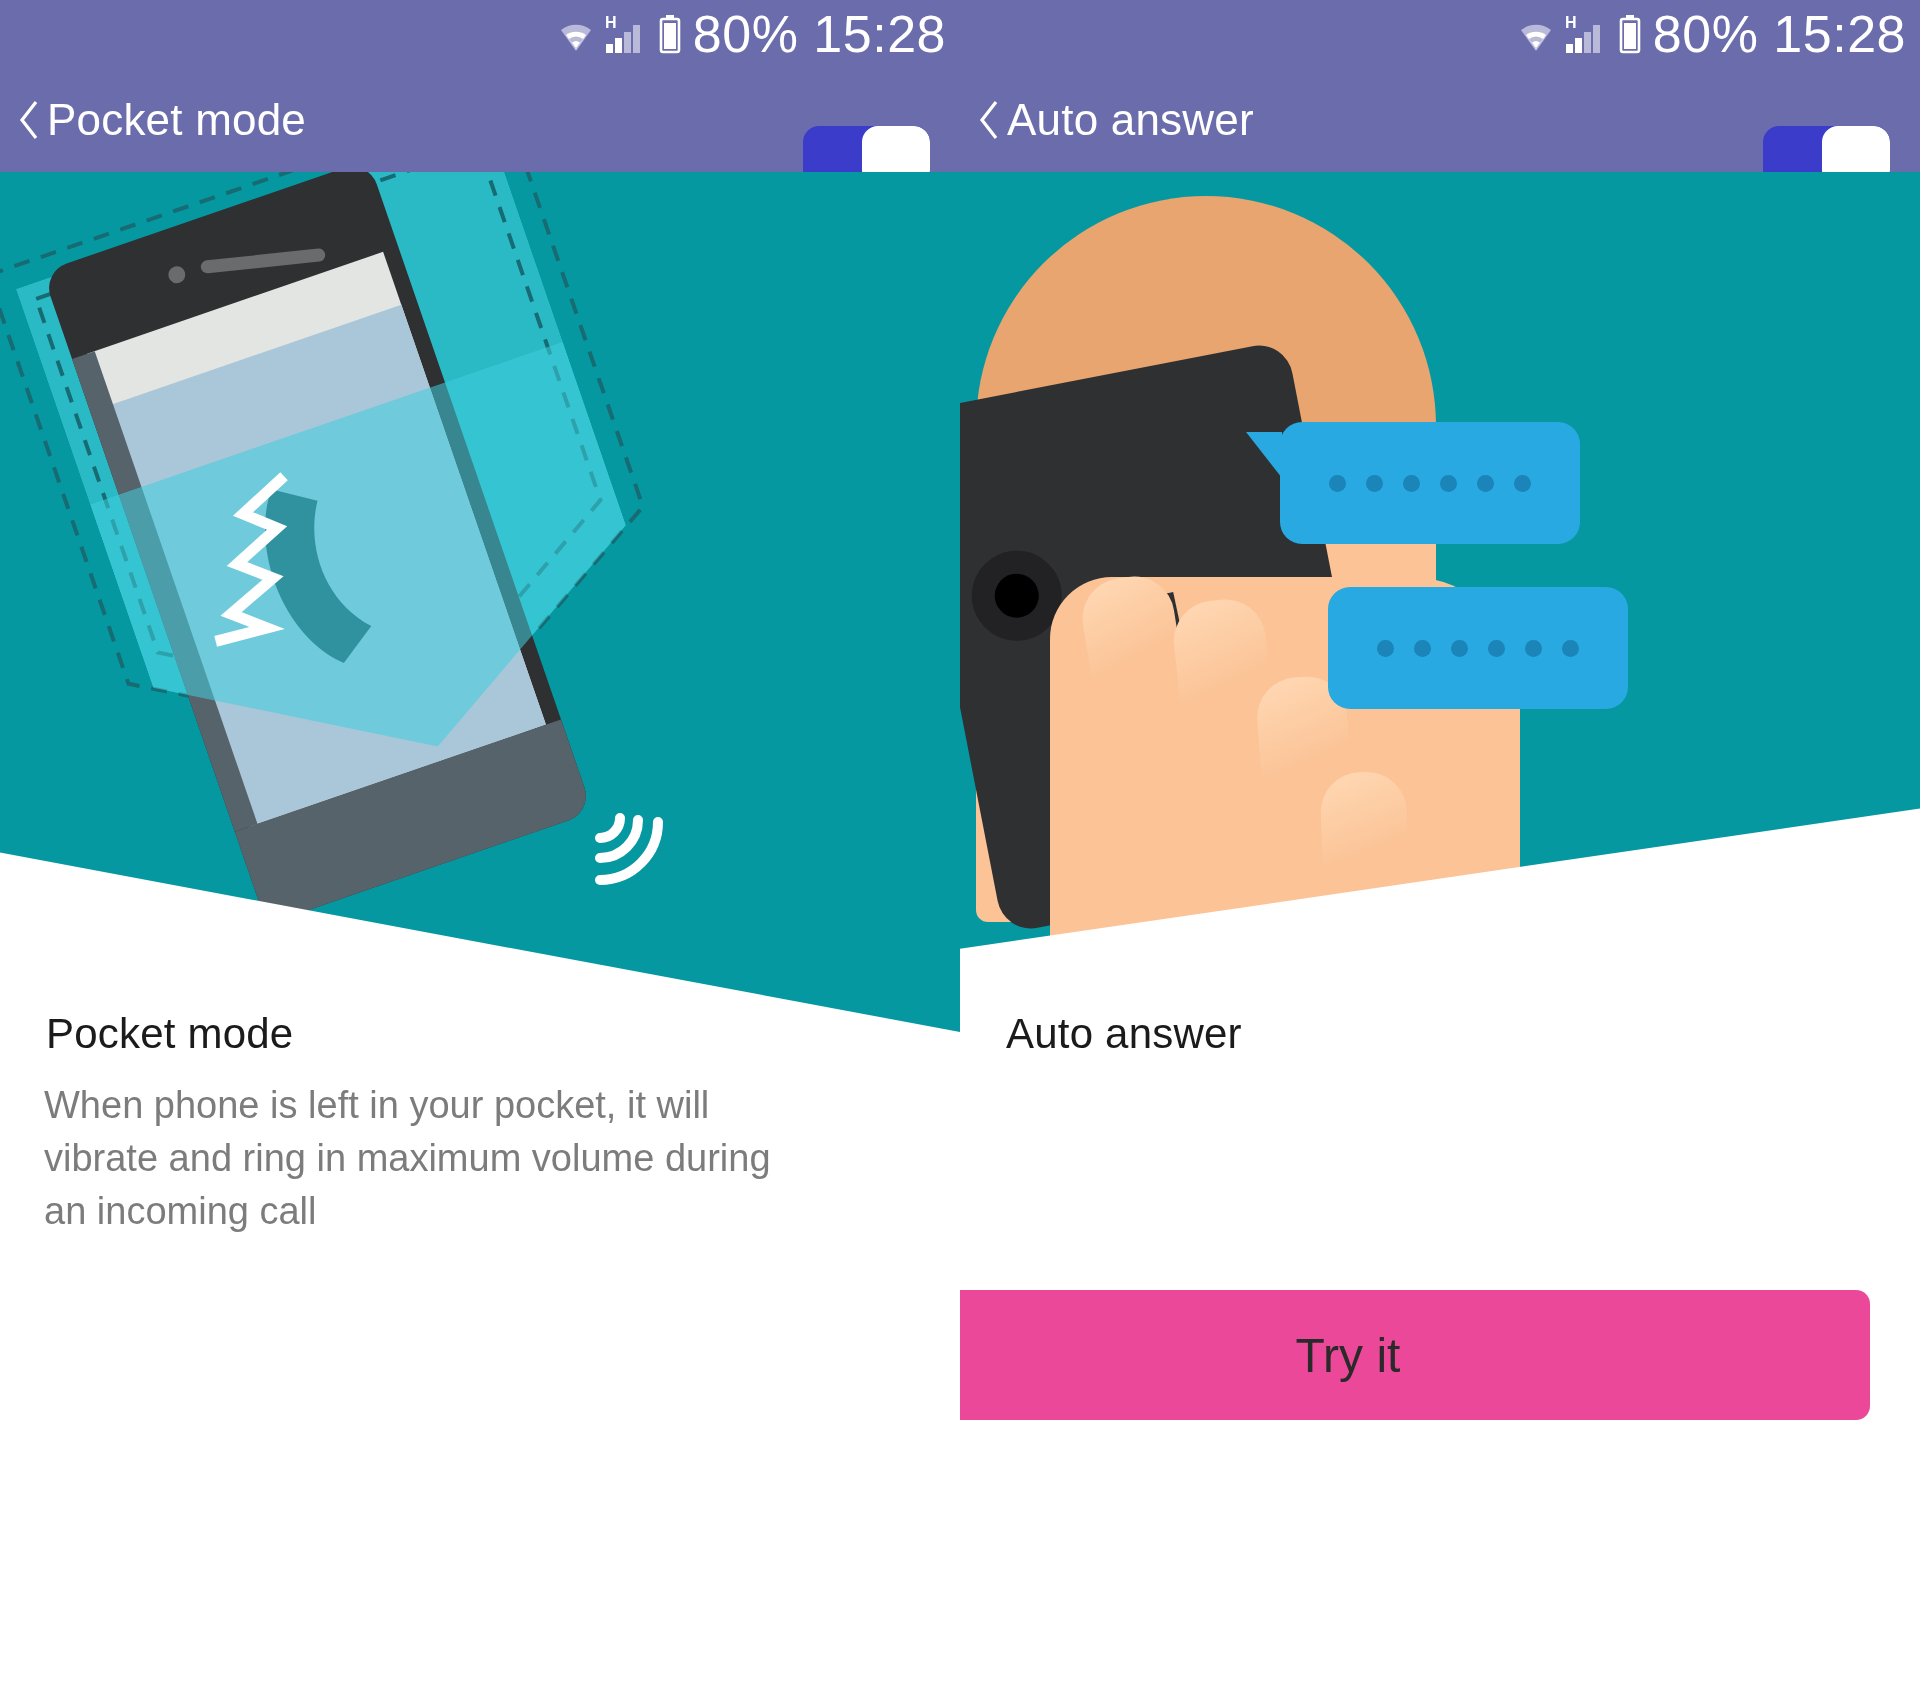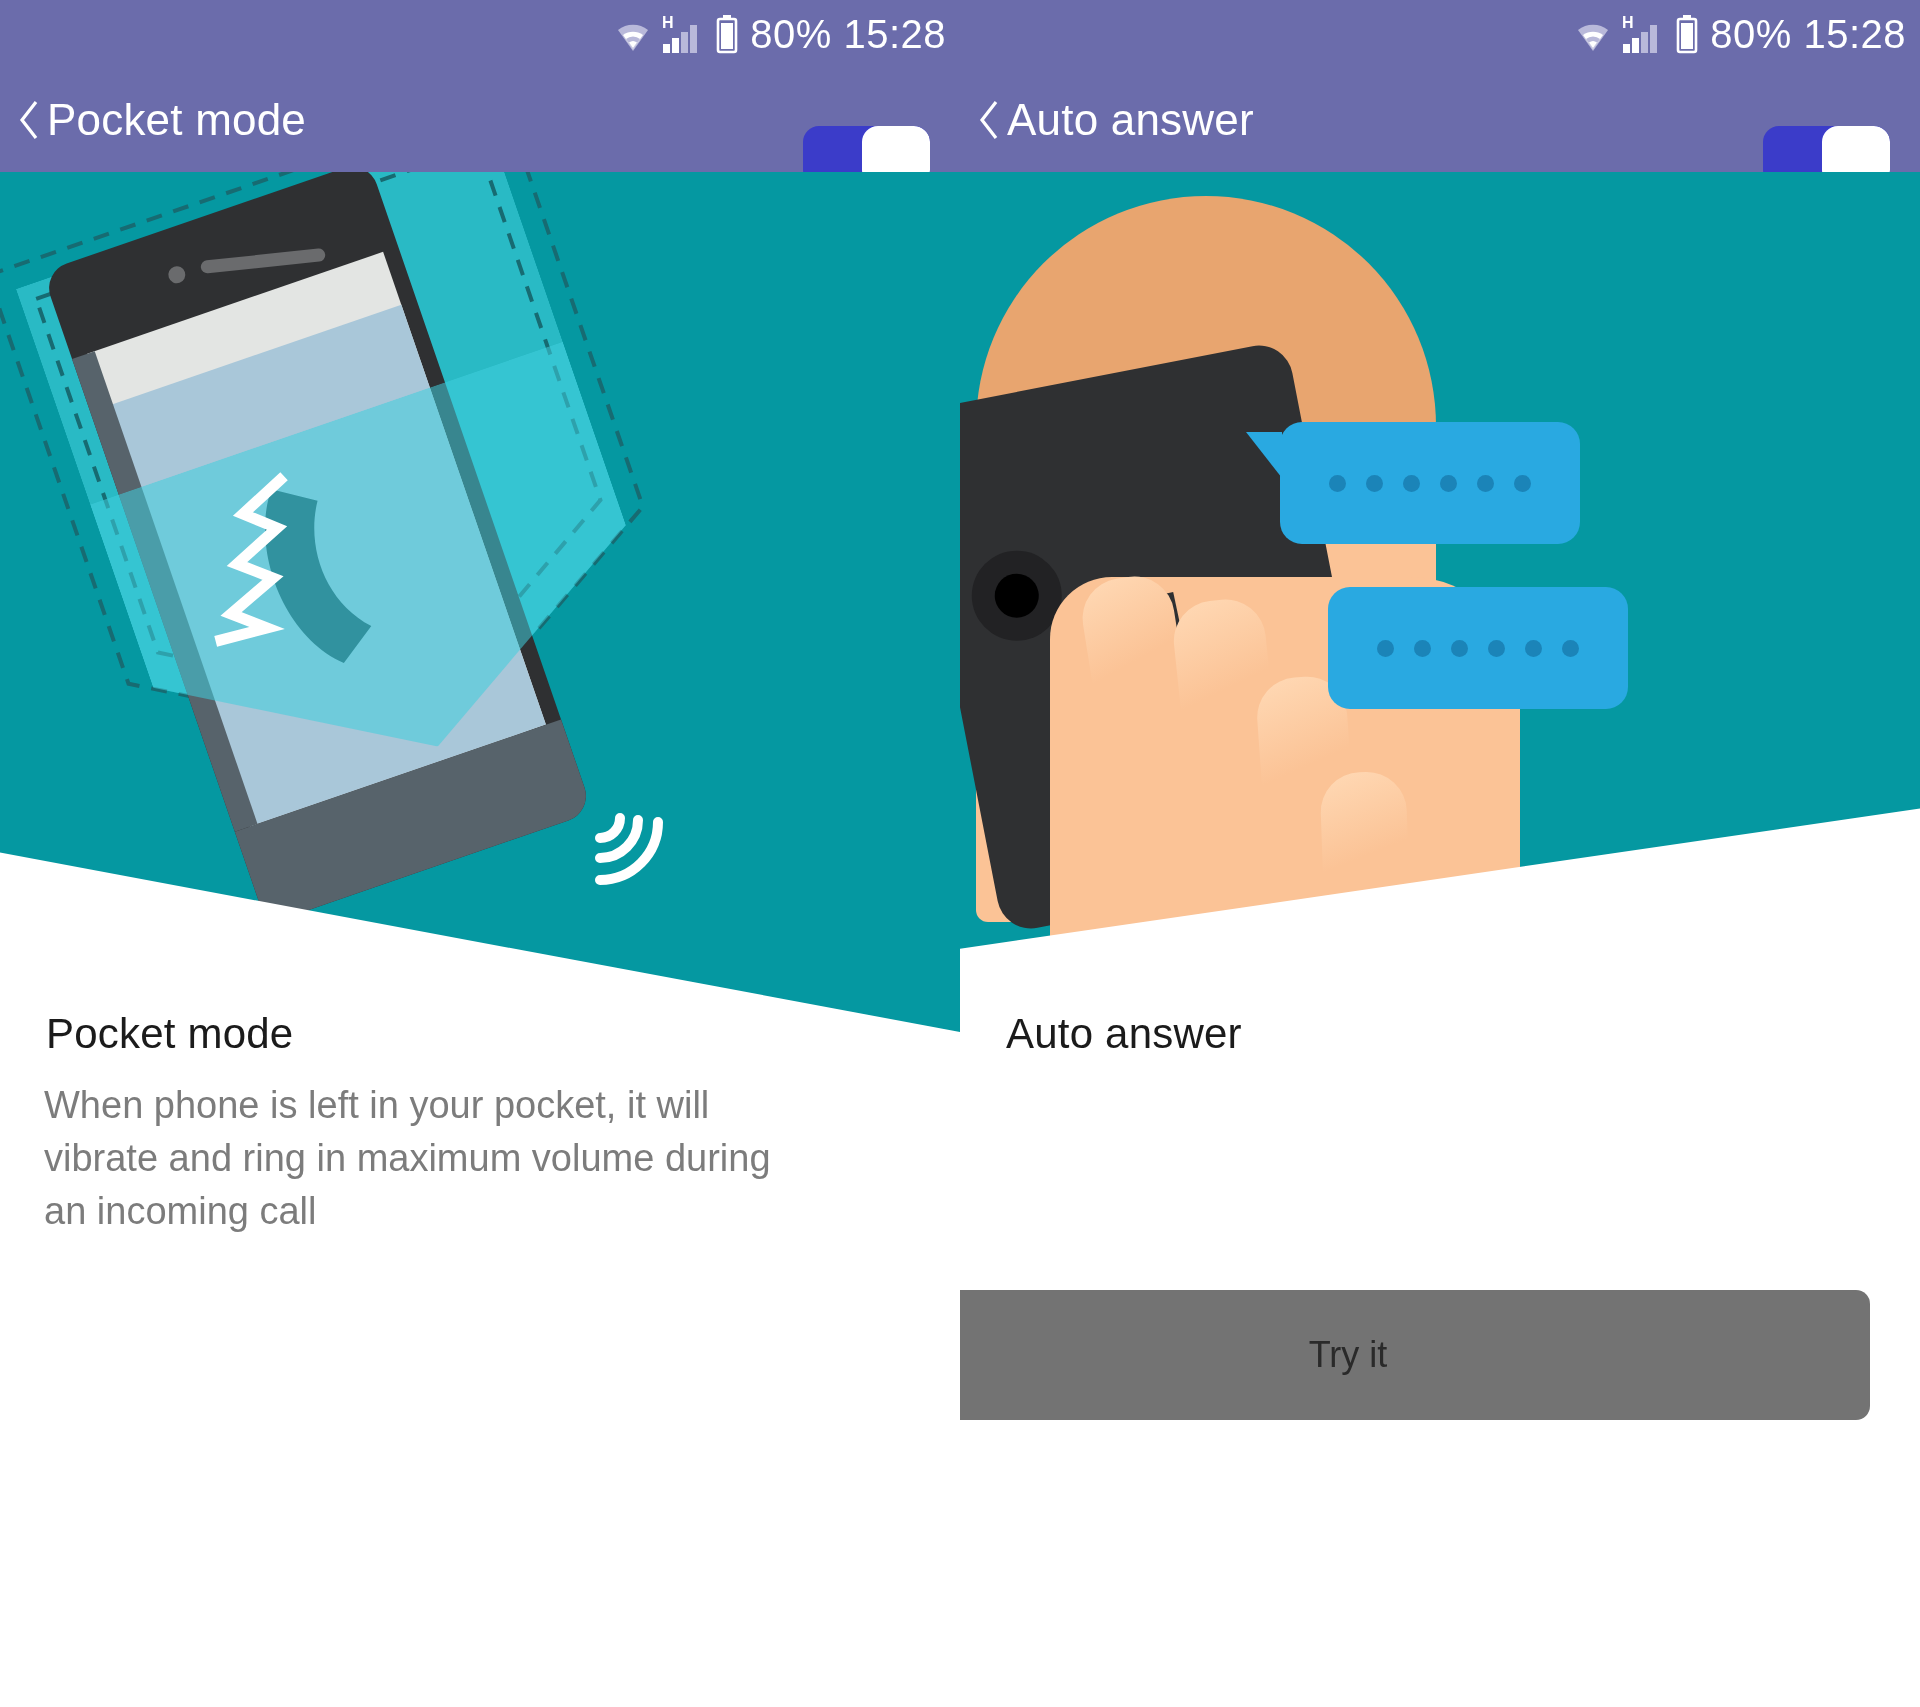--- a/index.html
+++ b/index.html
@@ -20,21 +20,21 @@
   
   .statusbar{
     position:absolute;top:0;left:0;width:960px;height:68px;
     background:#6b6cab;
     display:flex;align-items:center;justify-content:flex-end;
     padding-right:14px;box-sizing:border-box;
     color:#ffffff;
   }
   .sb-icons{display:flex;align-items:center;gap:7px;}
   .sb-text{
-    font-size:40px;letter-spacing:0.5px;color:#ffffff;
+    font-size:52px;letter-spacing:0.5px;color:#ffffff;
     font-family:"Liberation Sans", sans-serif;font-weight:300;
     margin-left:11px;white-space:nowrap;
   }
   .ico{display:block;}
 
   
   .appbar{
     position:absolute;top:68px;left:0;width:960px;height:104px;
     background:#6b6cab;
     display:flex;align-items:center;
@@ -206,22 +206,22 @@
     font-size:42px;color:#1b1b1b;font-weight:400;letter-spacing:0.2px;
     font-family:"Liberation Sans", sans-serif;
   }
   .sec-desc{
     position:absolute;left:44px;top:47px;width:760px;
     font-size:38px;line-height:1.39;color:#7c7c7c;font-weight:300;
     font-family:"Liberation Sans", sans-serif;
   }
   .try-btn{
     position:absolute;left:-134px;top:258px;width:1044px;height:130px;
-    background:#737373;border:none;border-radius:14px;
-    font-size:36px;color:#2a2a2a;font-weight:300;
+    background:#ec4899;border:none;border-radius:14px;
+    font-size:48px;color:#2a2a2a;font-weight:300;
     font-family:"Liberation Sans", sans-serif;
     display:flex;align-items:center;justify-content:center;
     cursor:pointer;
   }
 </style>
 </head>
 <body>
 
 <div class="screen">
 

